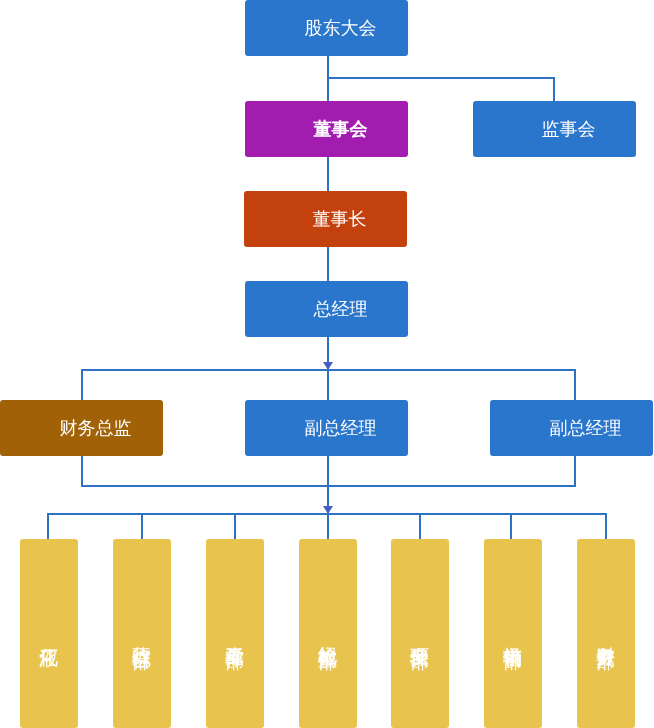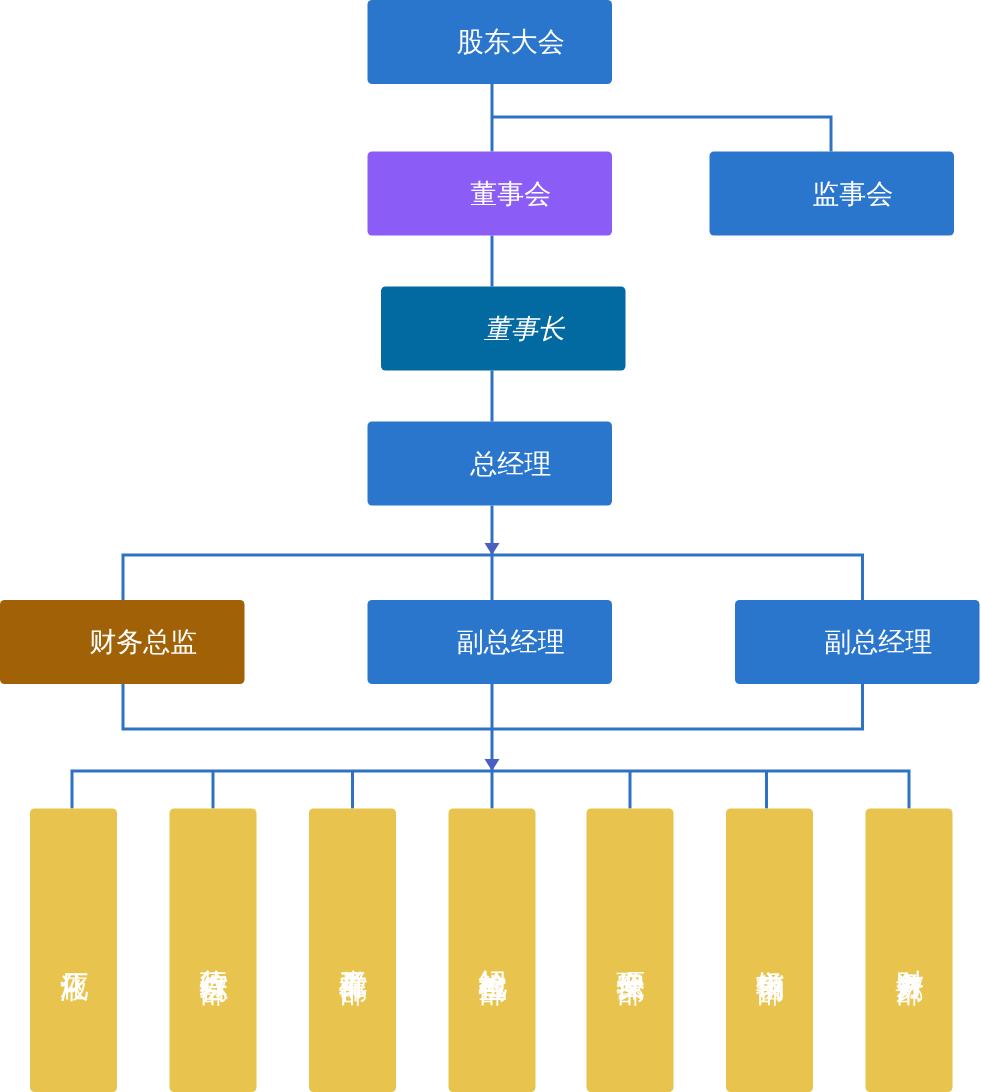--- a/index.html
+++ b/index.html
@@ -39,27 +39,27 @@
     <path d="M420 514 V539"></path>
     <path d="M511 514 V539"></path>
   </g>
   <polygon points="323,362 333,362 328,370" fill="#4a5fc1"></polygon>
   <polygon points="323,506 333,506 328,514" fill="#4a5fc1"></polygon>
 </svg>
 
 <div class="box blue" style="left: 245px; top: 0px; background: rgb(42, 118, 204);">
   <span>股东大会</span>
 </div>
-<div class="box blue" style="left: 245px; top: 101px; background: #8b5cf6;">
+<div class="box blue" style="left: 245px; top: 101px; background: #a21caf; font-weight: bold;">
   <span>董事会</span>
 </div>
 <div class="box blue" style="left: 473px; top: 101px; background: rgb(42, 118, 204); text-align: center;">
   <span>监事会</span>
 </div>
-<div class="box blue" style="left: 254px; top: 191px; background: #0369a1; font-style: italic;">
+<div class="box blue" style="left: 244px; top: 191px; background: #c2410c;">
   <span>董事长</span>
 </div>
 <div class="box blue" style="left: 245px; top: 281px; background: rgb(42, 118, 204); font-family: Liberation Mono, monospace;">
   <span>总经理</span>
 </div>
 
 <div class="box blue" style="left: 0px; top: 400px; background: #a16207;">
   <span>财务总监</span>
 </div>
 <div class="box blue" style="left: 245px; top: 400px; background: rgb(42, 118, 204);">

